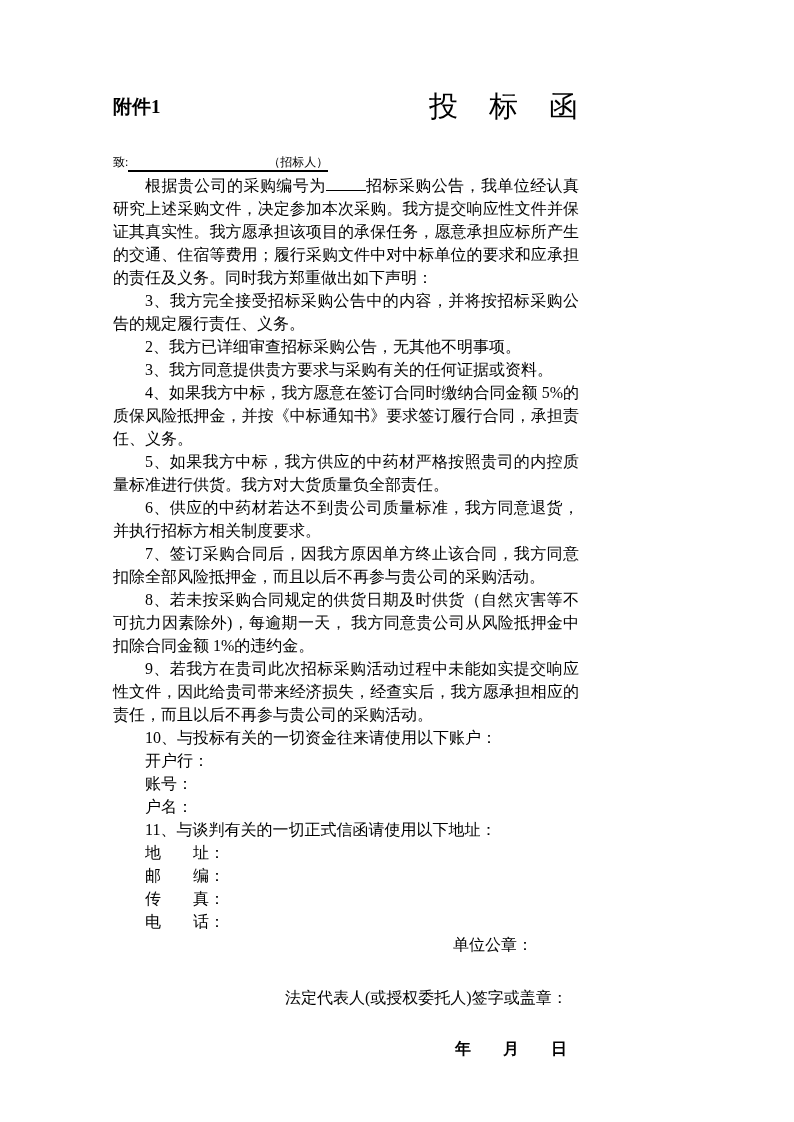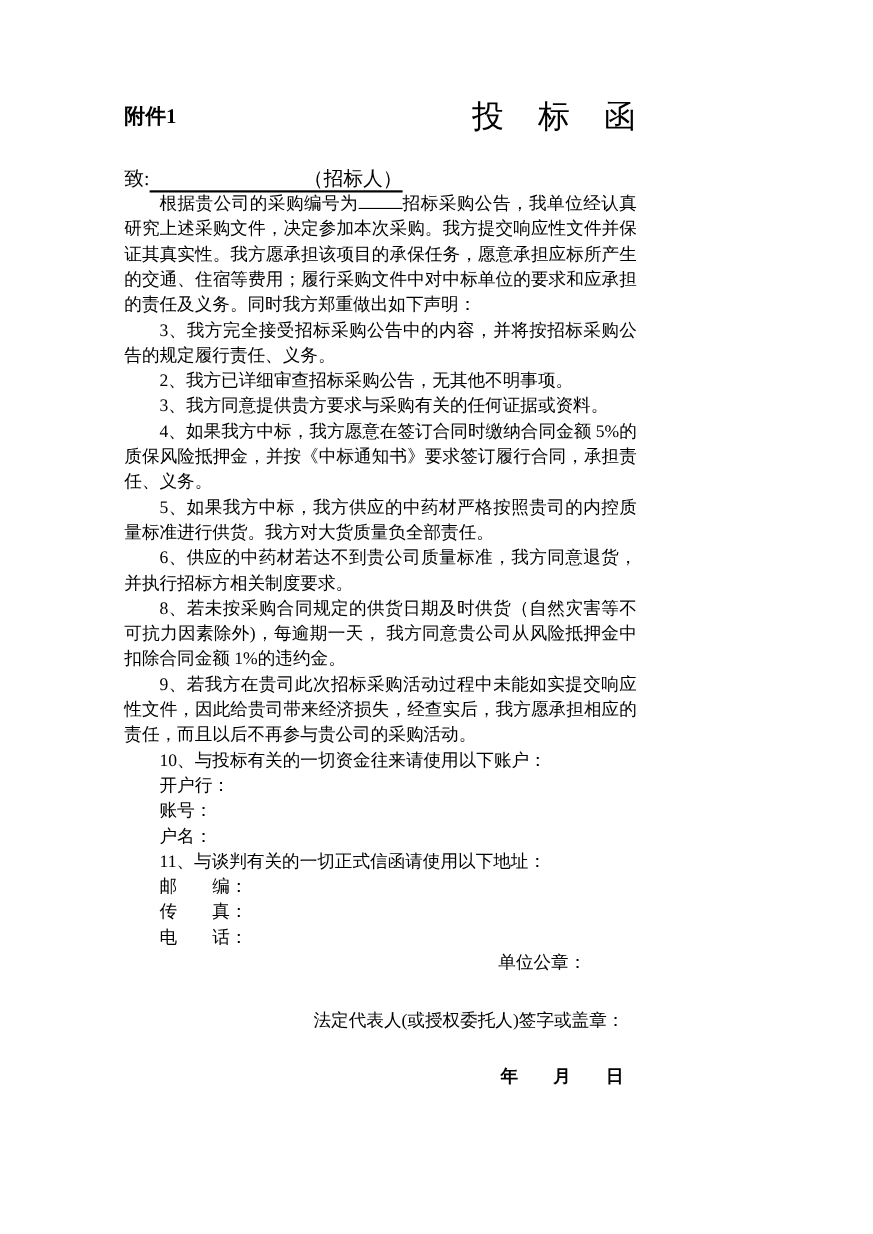--- a/index.html
+++ b/index.html
@@ -33,21 +33,21 @@
     line-height: 24px;
   }
   .doc-title {
     text-align: right;
     font-size: 29px;
     font-weight: normal;
     line-height: 36px;
     letter-spacing: 1px;
   }
   .salutation {
-    font-size: 18px;
+    font-size: 12px;
     line-height: 24px;
     margin: 0;
   }
   .u-group {
     border-bottom: 2px solid #000000;
     padding-bottom: 1px;
   }
   .blank {
     display: inline-block;
     vertical-align: baseline;
@@ -99,29 +99,31 @@
   <p class="salutation"><span>致:</span><span class="u-group"><span class="blank" style="width:140px;"></span><span>（招标人）</span></span></p>
 
   <p class="body-par"><span>根据贵公司的采购编号为</span><span class="blank-underline" style="width:40px;"></span><span>招标采购公告，我单位经认真研究上述采购文件，决定参加本次采购。我方提交响应性文件并保证其真实性。我方愿承担该项目的承保任务，愿意承担应标所产生的交通、住宿等费用；履行采购文件中对中标单位的要求和应承担的责任及义务。同时我方郑重做出如下声明：</span></p>
 
   <p class="body-par">3、我方完全接受招标采购公告中的内容，并将按招标采购公告的规定履行责任、义务。</p>
   <p class="body-par">2、我方已详细审查招标采购公告，无其他不明事项。</p>
   <p class="body-par">3、我方同意提供贵方要求与采购有关的任何证据或资料。</p>
   <p class="body-par">4、如果我方中标，我方愿意在签订合同时缴纳合同金额 5%的质保风险抵押金，并按《中标通知书》要求签订履行合同，承担责任、义务。</p>
   <p class="body-par">5、如果我方中标，我方供应的中药材严格按照贵司的内控质量标准进行供货。我方对大货质量负全部责任。</p>
   <p class="body-par">6、供应的中药材若达不到贵公司质量标准，我方同意退货，并执行招标方相关制度要求。</p>
+  <p class="body-par">7、签订采购合同后，因我方原因单方终止该合同，我方同意扣除全部风险抵押金，而且以后不再参与贵公司的采购活动。</p>
   <p class="body-par">8、若未按采购合同规定的供货日期及时供货（自然灾害等不可抗力因素除外)，每逾期一天， 我方同意贵公司从风险抵押金中扣除合同金额 1%的违约金。</p>
   <p class="body-par">9、若我方在贵司此次招标采购活动过程中未能如实提交响应性文件，因此给贵司带来经济损失，经查实后，我方愿承担相应的责任，而且以后不再参与贵公司的采购活动。</p>
 
   <p class="body-par">10、与投标有关的一切资金往来请使用以下账户：</p>
   <p class="label-line">开户行：</p>
   <p class="label-line">账号：</p>
   <p class="label-line">户名：</p>
 
   <p class="body-par">11、与谈判有关的一切正式信函请使用以下地址：</p>
+  <p class="label-line">地　　址：</p>
   <p class="label-line">邮　　编：</p>
   <p class="label-line">传　　真：</p>
   <p class="label-line">电　　话：</p>
 
   <p class="seal-line">单位公章：</p>
   <p class="sign-line">法定代表人(或授权委托人)签字或盖章：</p>
   <p class="date-line">年　　月　　日</p>
 
 </div>
 

